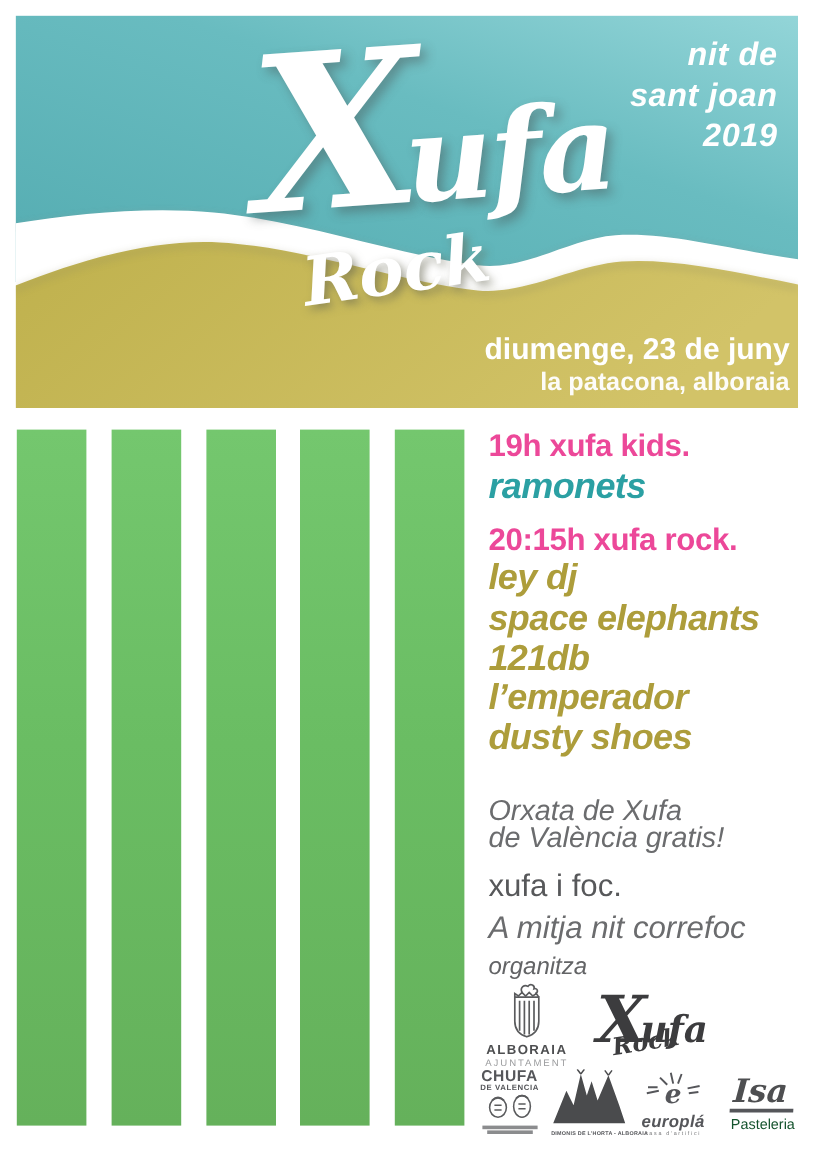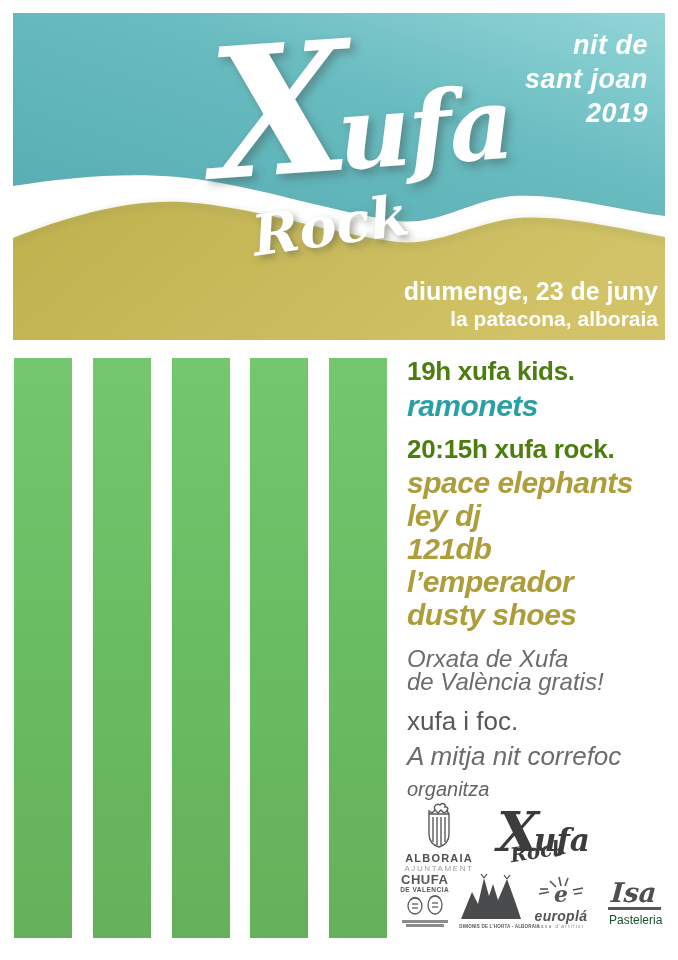--- a/index.html
+++ b/index.html
@@ -30,29 +30,29 @@
   }
   
   .date-block{position:absolute;top:276px;right:20px;text-align:right;color:#ffffff;}
   .date-l1{font-weight:bold;font-size:25px;line-height:30px;}
   .date-l2{font-size:21px;line-height:26px;font-weight:bold;opacity:0.96;}
   
   .stripes{position:absolute;left:14px;top:358px;width:373px;height:580px;display:flex;justify-content:space-between;}
   .stripe{width:58px;height:580px;background:linear-gradient(180deg,#74c76e 0%,#6abd63 45%,#65b15b 100%);}
   
   .content{position:absolute;left:407px;top:356px;width:262px;}
-  .t-head{font-weight:bold;font-size:26px;line-height:29px;color:#4d7c0f;letter-spacing:-0.3px;}
+  .t-head{font-weight:bold;font-size:26px;line-height:29px;color:#ec4899;letter-spacing:-0.3px;}
   .t-head.kids{line-height:30px;}
   .t-band{font-weight:bold;font-style:italic;font-size:30px;letter-spacing:-0.5px;}
   .t-band.teal{color:#2ba0a3;line-height:39px;}
   .t-band.olive{color:#ad9d3b;line-height:33px;}
   .t-band.first-olive{margin-top:1px;}
   .rock-time{margin-top:9px;line-height:31px;}
   .t-note{font-style:italic;font-size:24px;line-height:23px;color:#6b6c6e;}
-  .t-note.first{margin-top:16px;}
+  .t-note.first{margin-top:33px;}
   .t-foc-title{margin-top:12px;font-weight:normal;font-size:26px;line-height:33px;color:#57585a;}
   .t-foc-sub{font-style:italic;font-size:26px;line-height:36px;color:#6b6c6e;}
   .t-label{font-style:italic;font-size:20px;line-height:26px;color:#636466;}
   .t-label.org{margin-top:2px;}
   
   .logos-row{display:flex;align-items:flex-start;gap:10px;}
   .row1{height:72px;margin-left:-6px;}
   .alboraia-logo{width:76px;text-align:center;}
   .alb-crest{display:block;margin:0 auto;}
   .alb-name{font-weight:bold;font-size:11px;letter-spacing:1.2px;color:#4e4f51;line-height:12px;}
@@ -138,22 +138,22 @@
     <div class="stripe"></div>
     <div class="stripe"></div>
     <div class="stripe"></div>
     <div class="stripe"></div>
   </div>
 
   <div class="content">
     <div class="t-head kids">19h xufa kids.</div>
     <div class="t-band teal">ramonets</div>
     <div class="t-head rock-time">20:15h xufa rock.</div>
+    <div class="t-band olive">ley dj</div>
     <div class="t-band olive first-olive">space elephants</div>
-    <div class="t-band olive">ley dj</div>
     <div class="t-band olive">121db</div>
     <div class="t-band olive">l’emperador</div>
     <div class="t-band olive">dusty shoes</div>
     <div class="t-note first">Orxata de Xufa</div>
     <div class="t-note">de València gratis!</div>
     <div class="t-foc-title">xufa i foc.</div>
     <div class="t-foc-sub">A mitja nit correfoc</div>
 
     <div class="t-label org">organitza</div>
 

